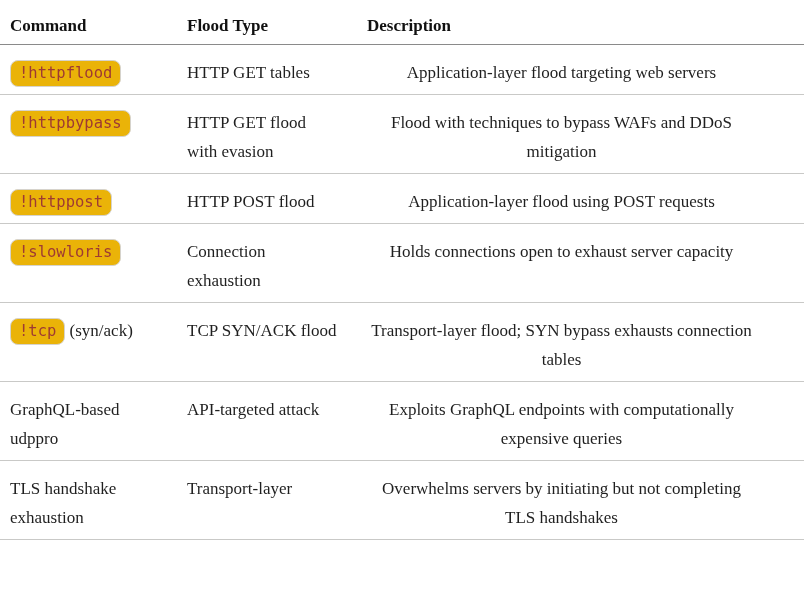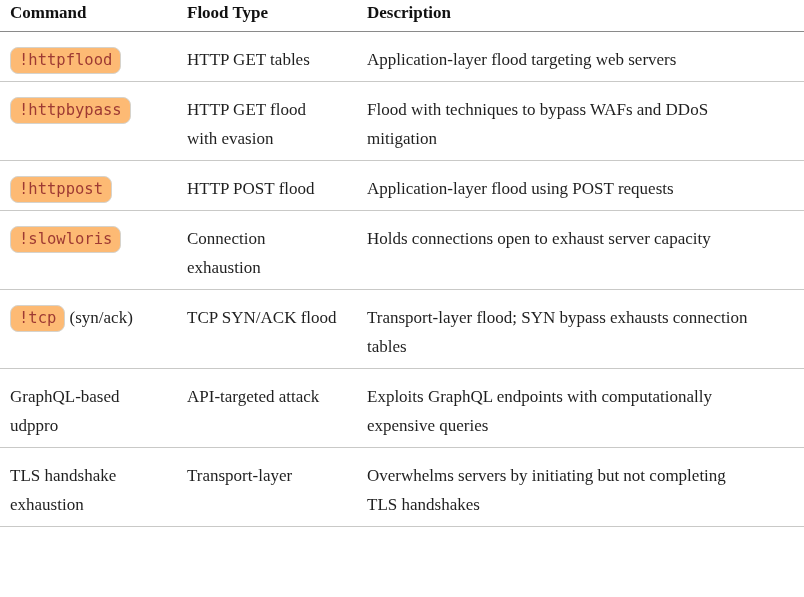--- a/index.html
+++ b/index.html
@@ -23,43 +23,43 @@
   col.c2 { width: 180px; }
   col.c3 { width: 437px; }
 
   th {
     text-align: left;
     vertical-align: top;
     font-size: 17px;
     font-weight: bold;
     line-height: 22px;
     color: #111111;
-    padding: 2px 16px 7px 0;
+    padding: 15px 16px 7px 0;
     border-bottom: 1px solid #8a8a8a;
   }
   th:first-child { padding-left: 10px; }
 
   td {
     vertical-align: top;
     font-size: 17px;
     line-height: 29px;
     padding: 13px 16px 7px 0;
     border-bottom: 1px solid #c9c9c7;
   }
   td.col-command { padding-left: 10px; padding-right: 40px; }
   td.col-type    { padding-right: 30px; }
-  td.col-desc    { padding-right: 48px; }
+  td.col-desc    { padding-right: 48px; text-align: center; }
 
   .code-badge {
     display: inline-block;
     font-family: "DejaVu Sans Mono", monospace;
     font-size: 15.5px;
     line-height: 21px;
     color: #9e3a33;
-    background: #fdba74;
+    background: #eab308;
     border: 1px solid #d6d3cc;
     border-radius: 8px;
     padding: 2px 8px;
     white-space: nowrap;
   }
   .cmd-text { color: #1f1f1f; }
 </style>
 </head>
 <body>
 

